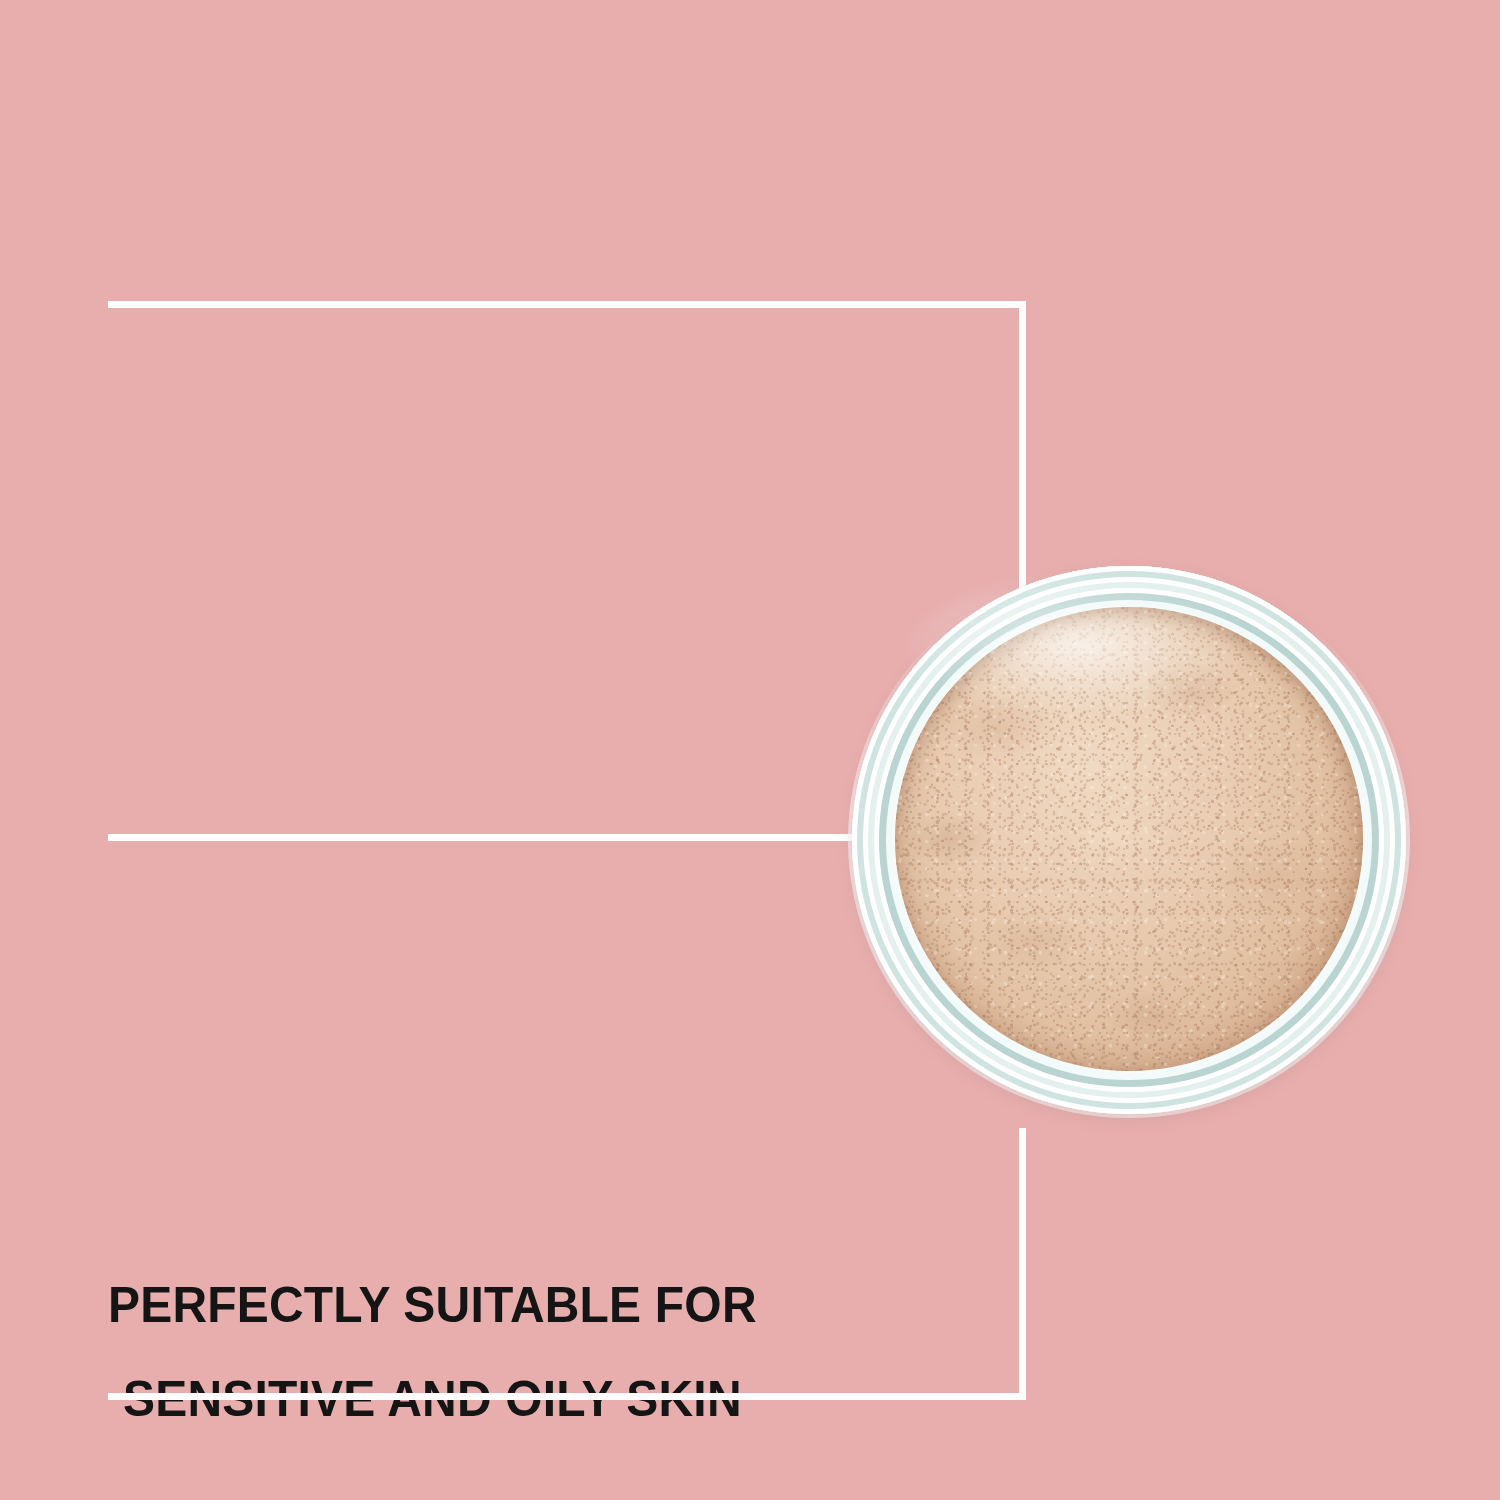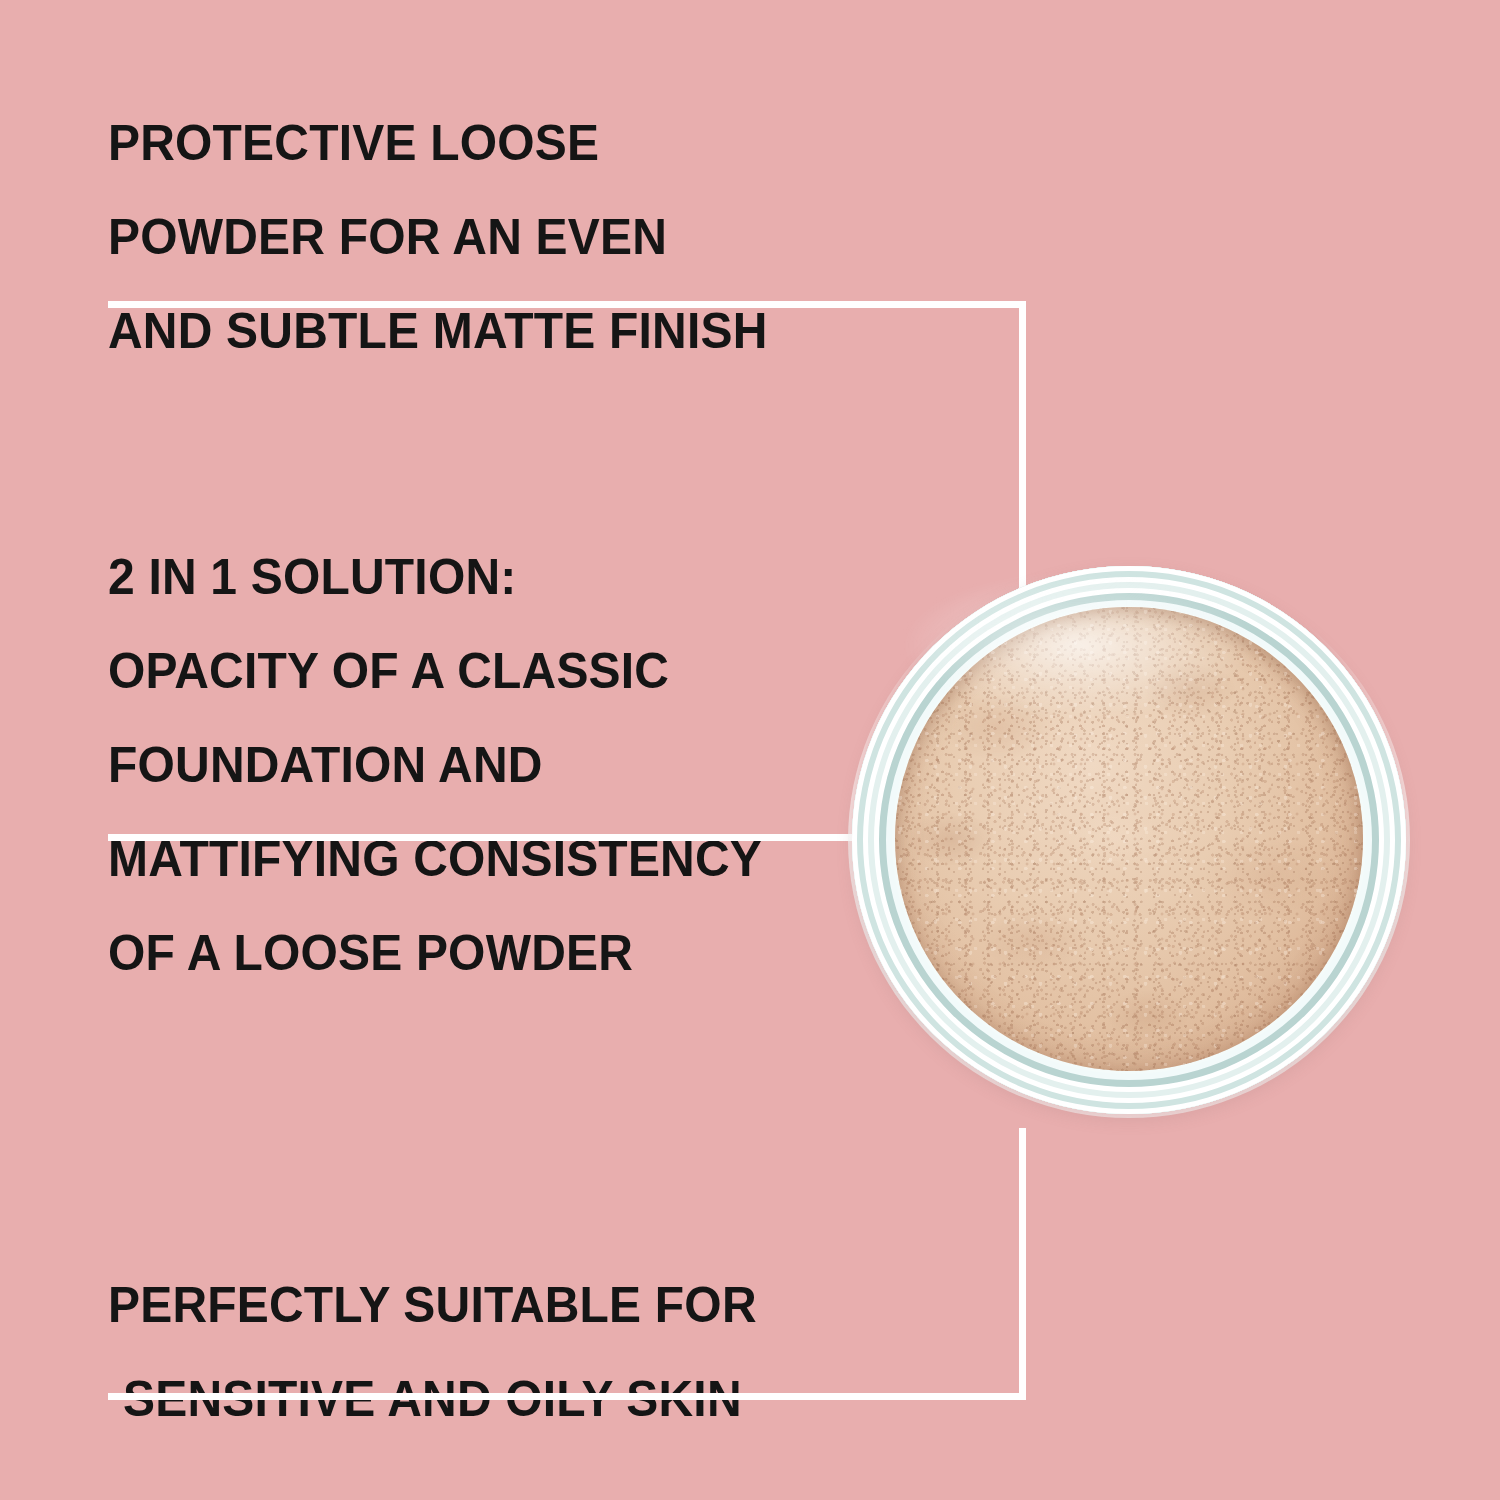--- a/index.html
+++ b/index.html
@@ -172,37 +172,25 @@
       rgba(255,255,255,0.20) 45%,
       rgba(255,255,255,0) 72%);
     filter: blur(4px);
   }
 </style>
 </head>
 <body>
 
 <div id="stage">
 
-  <div class="copy-block" id="block-top">
-    <span class="copy-line">PROTECTIVE LOOSE</span>
-    <span class="copy-line">POWDER FOR AN EVEN</span>
-    <span class="copy-line">AND SUBTLE MATTE FINISH</span>
-  </div>
 
   <div class="rule rule-h" id="rule-top-h"></div>
 
   <div class="rule rule-v" id="rule-vert-upper"></div>
 
-  <div class="copy-block" id="block-middle">
-    <span class="copy-line">2 IN 1 SOLUTION:</span>
-    <span class="copy-line">OPACITY OF A CLASSIC</span>
-    <span class="copy-line">FOUNDATION AND</span>
-    <span class="copy-line">MATTIFYING CONSISTENCY</span>
-    <span class="copy-line">OF A LOOSE POWDER</span>
-  </div>
 
   <div class="rule rule-h" id="rule-middle-h"></div>
 
   <div id="jar">
     <div class="jar-layer" id="jar-glass-outer"></div>
     <div class="jar-layer" id="jar-glass-ring"></div>
     <div class="jar-layer" id="jar-powder">
       <div id="jar-powder-mottle"></div>
       <div id="jar-powder-texture"></div>
       <div id="jar-powder-rimshade"></div>

